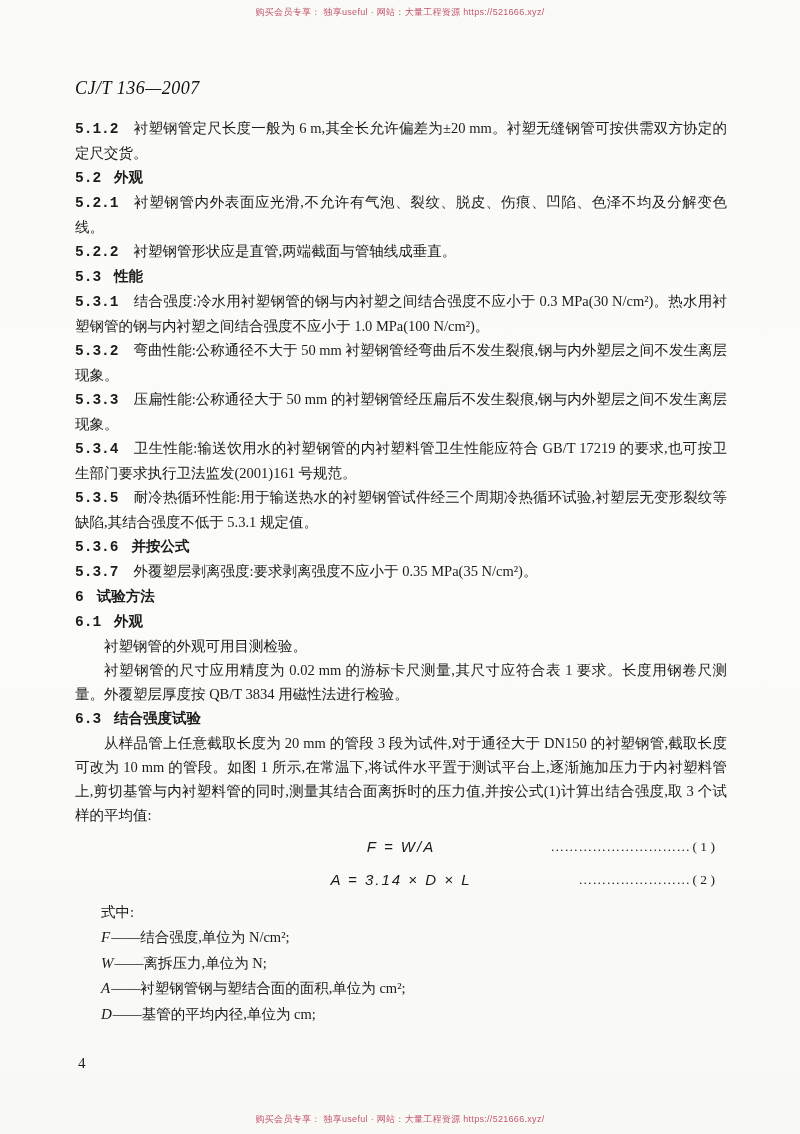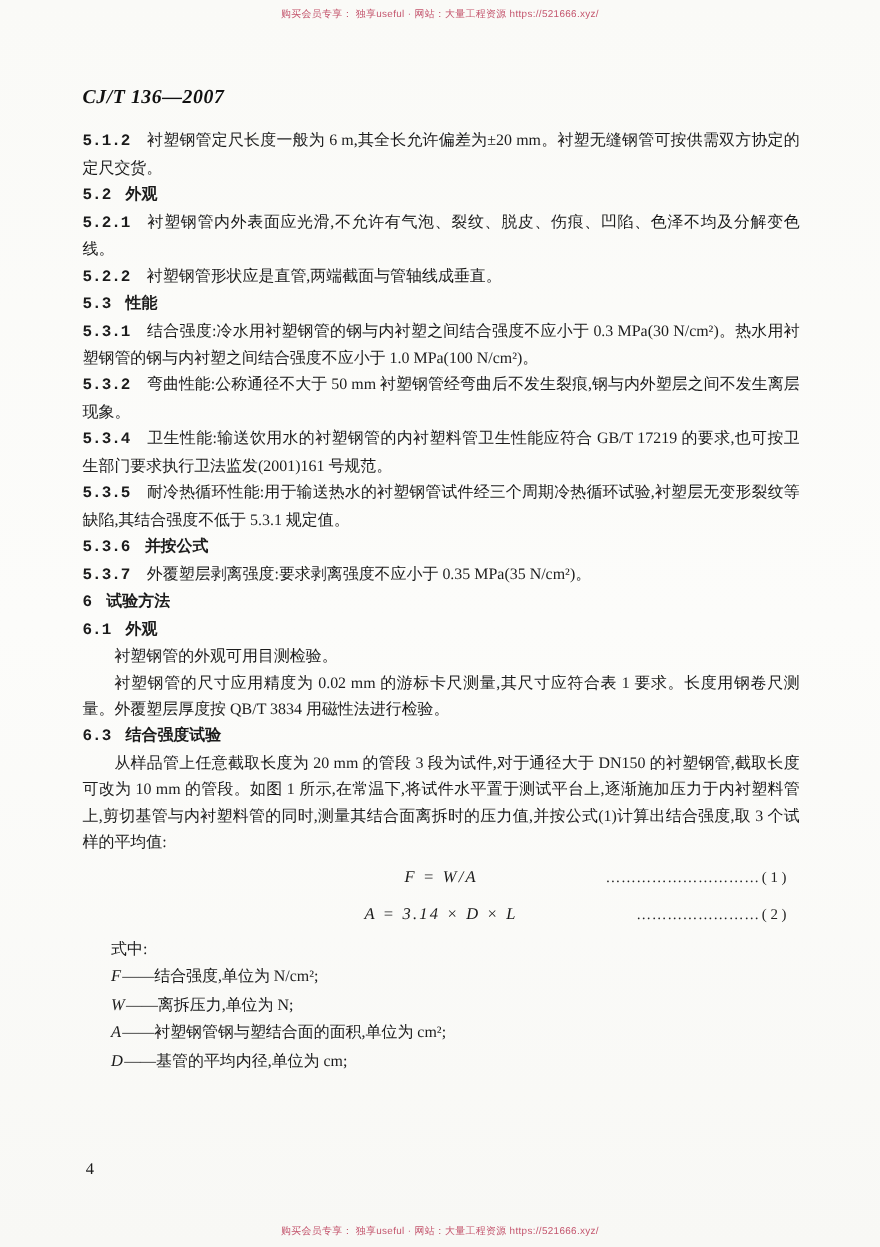--- a/index.html
+++ b/index.html
@@ -31,21 +31,21 @@
     letter-spacing: 0.3px;
   }
   .watermark.top { top: 6px; }
   .watermark.bottom { bottom: 8px; }
 
   .doc-number {
     position: absolute;
     top: 78px;
     left: 75px;
     font-size: 18px;
-    font-weight: bold;
+    font-weight: normal;
     font-style: italic;
     font-family: "Liberation Serif", serif;
     letter-spacing: 0.5px;
     color: #111;
   }
 
   .content {
     position: absolute;
     top: 116px;
     left: 75px;
@@ -80,21 +80,21 @@
   .formula-row {
     position: relative;
     text-align: center;
     margin: 7px 0;
     font-size: 15px;
     height: 26px;
     line-height: 26px;
   }
   .expr {
     font-style: italic;
-    font-family: Liberation Serif, serif;
+    font-family: Liberation Sans, sans-serif;
     letter-spacing: 2px;
   }
   .dots-ref {
     position: absolute;
     right: 12px;
     top: 0;
     font-style: normal;
     font-size: 13.5px;
     color: #222;
     white-space: nowrap;
@@ -137,20 +137,21 @@
 
   <div class="content">
     <div id="blocks">
         <p class="block clause"><span class="num">5.1.2</span><span class="txt">衬塑钢管定尺长度一般为 6 m,其全长允许偏差为±20 mm。衬塑无缝钢管可按供需双方协定的定尺交货。</span></p>
         <p class="block heading"><span class="num">5.2</span><span class="txt">外观</span></p>
         <p class="block clause"><span class="num">5.2.1</span><span class="txt">衬塑钢管内外表面应光滑,不允许有气泡、裂纹、脱皮、伤痕、凹陷、色泽不均及分解变色线。</span></p>
         <p class="block clause"><span class="num">5.2.2</span><span class="txt">衬塑钢管形状应是直管,两端截面与管轴线成垂直。</span></p>
         <p class="block heading"><span class="num">5.3</span><span class="txt">性能</span></p>
         <p class="block clause"><span class="num">5.3.1</span><span class="txt">结合强度:冷水用衬塑钢管的钢与内衬塑之间结合强度不应小于 0.3 MPa(30 N/cm²)。热水用衬塑钢管的钢与内衬塑之间结合强度不应小于 1.0 MPa(100 N/cm²)。</span></p>
         <p class="block clause"><span class="num">5.3.2</span><span class="txt">弯曲性能:公称通径不大于 50 mm 衬塑钢管经弯曲后不发生裂痕,钢与内外塑层之间不发生离层现象。</span></p>
+        <p class="block clause"><span class="num">5.3.3</span><span class="txt">压扁性能:公称通径大于 50 mm 的衬塑钢管经压扁后不发生裂痕,钢与内外塑层之间不发生离层现象。</span></p>
         <p class="block clause"><span class="num">5.3.4</span><span class="txt">卫生性能:输送饮用水的衬塑钢管的内衬塑料管卫生性能应符合 GB/T 17219 的要求,也可按卫生部门要求执行卫法监发(2001)161 号规范。</span></p>
         <p class="block clause"><span class="num">5.3.5</span><span class="txt">耐冷热循环性能:用于输送热水的衬塑钢管试件经三个周期冷热循环试验,衬塑层无变形裂纹等缺陷,其结合强度不低于 5.3.1 规定值。</span></p>
         <p class="block heading"><span class="num">5.3.6</span><span class="txt">并按公式</span></p>
         <p class="block clause"><span class="num">5.3.7</span><span class="txt">外覆塑层剥离强度:要求剥离强度不应小于 0.35 MPa(35 N/cm²)。</span></p>
         <p class="block major-heading"><span class="num">6</span><span class="txt">试验方法</span></p>
         <p class="block heading"><span class="num">6.1</span><span class="txt">外观</span></p>
         <p class="block para"><span class="txt">衬塑钢管的外观可用目测检验。</span></p>
         <p class="block para"><span class="txt">衬塑钢管的尺寸应用精度为 0.02 mm 的游标卡尺测量,其尺寸应符合表 1 要求。长度用钢卷尺测量。外覆塑层厚度按 QB/T 3834 用磁性法进行检验。</span></p>
         <p class="block heading"><span class="num">6.3</span><span class="txt">结合强度试验</span></p>
         <p class="block para"><span class="txt">从样品管上任意截取长度为 20 mm 的管段 3 段为试件,对于通径大于 DN150 的衬塑钢管,截取长度可改为 10 mm 的管段。如图 1 所示,在常温下,将试件水平置于测试平台上,逐渐施加压力于内衬塑料管上,剪切基管与内衬塑料管的同时,测量其结合面离拆时的压力值,并按公式(1)计算出结合强度,取 3 个试样的平均值:</span></p>

